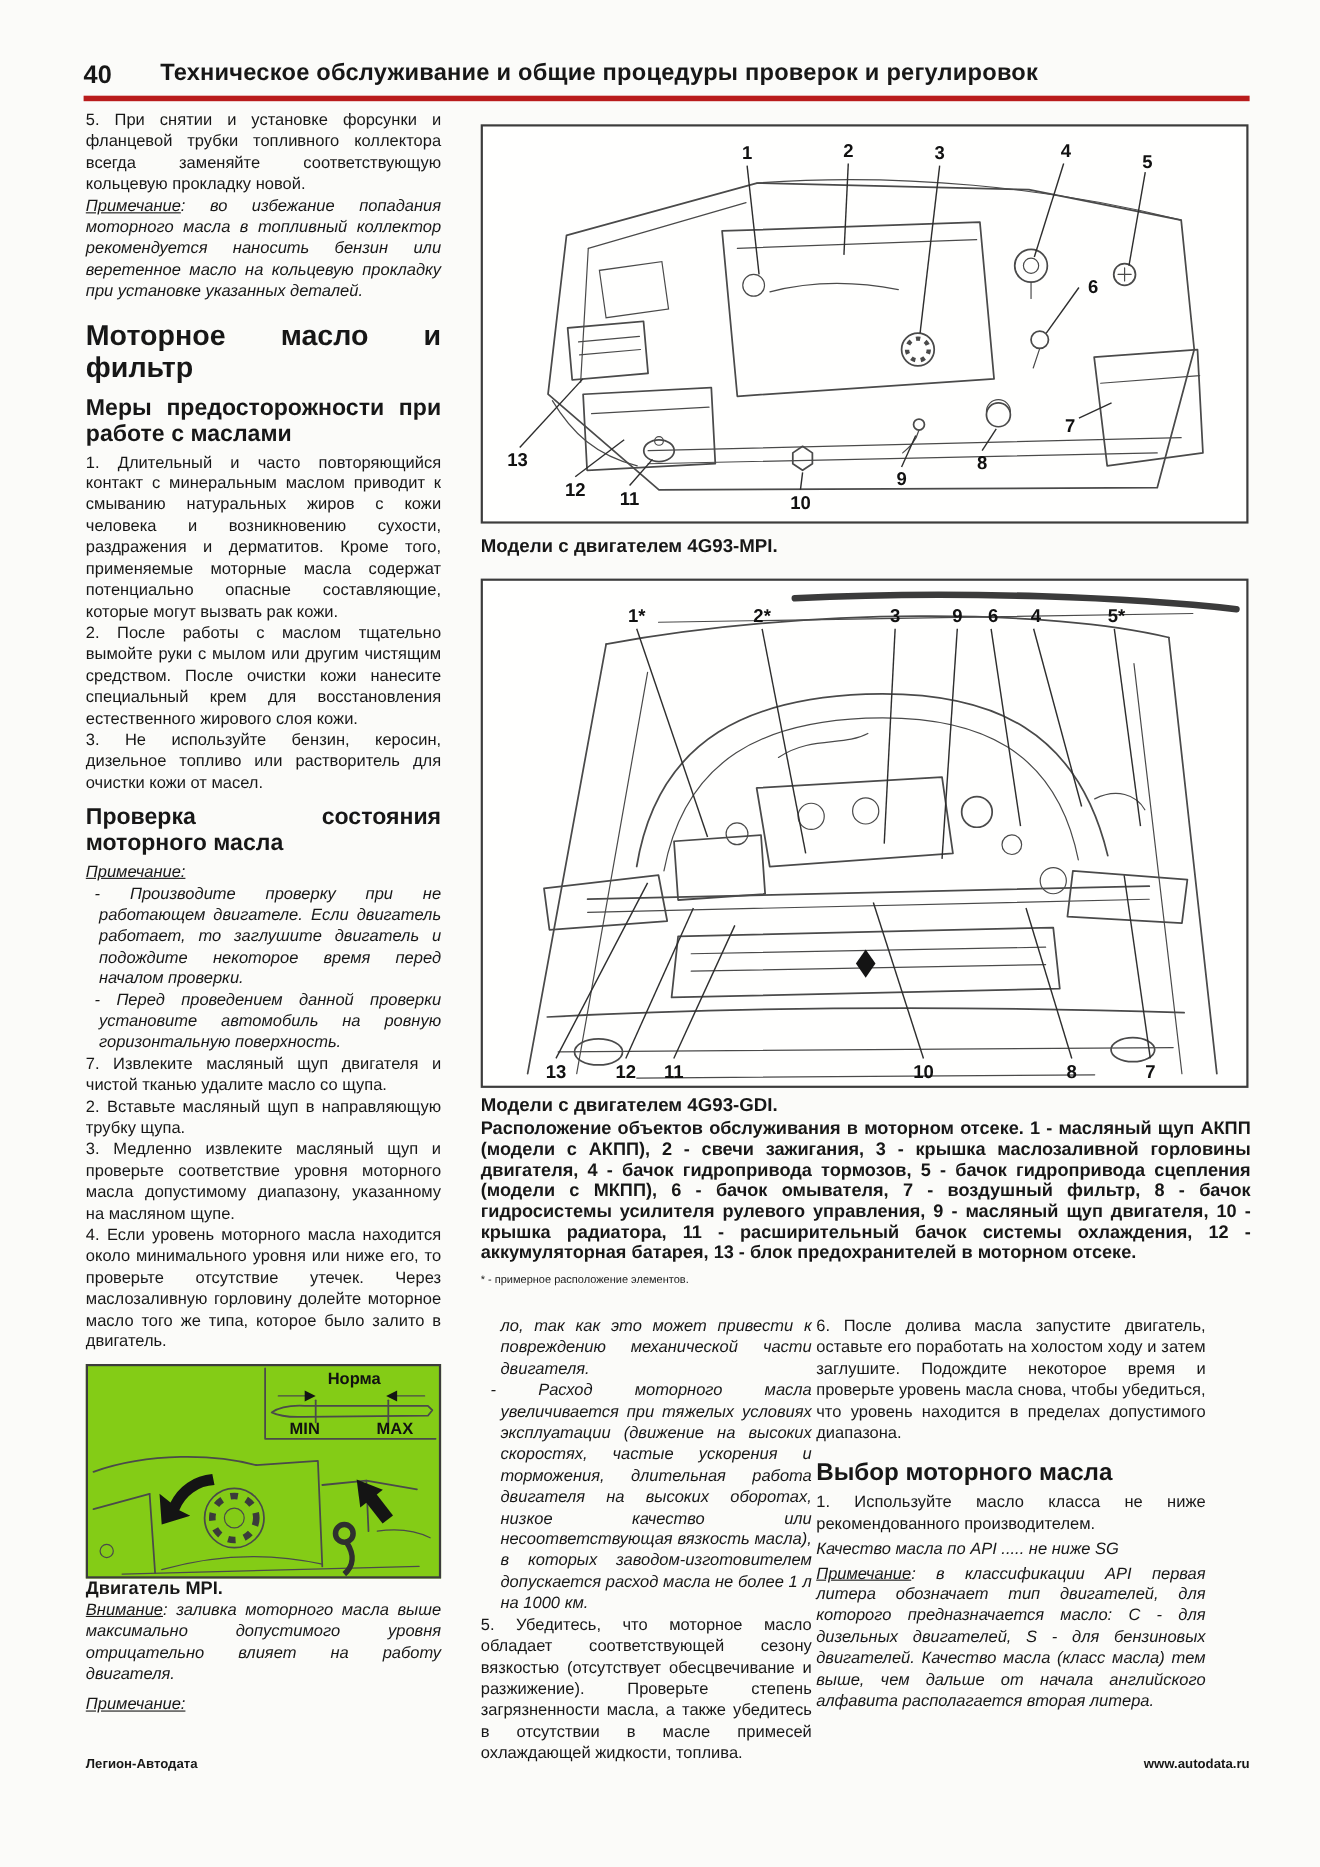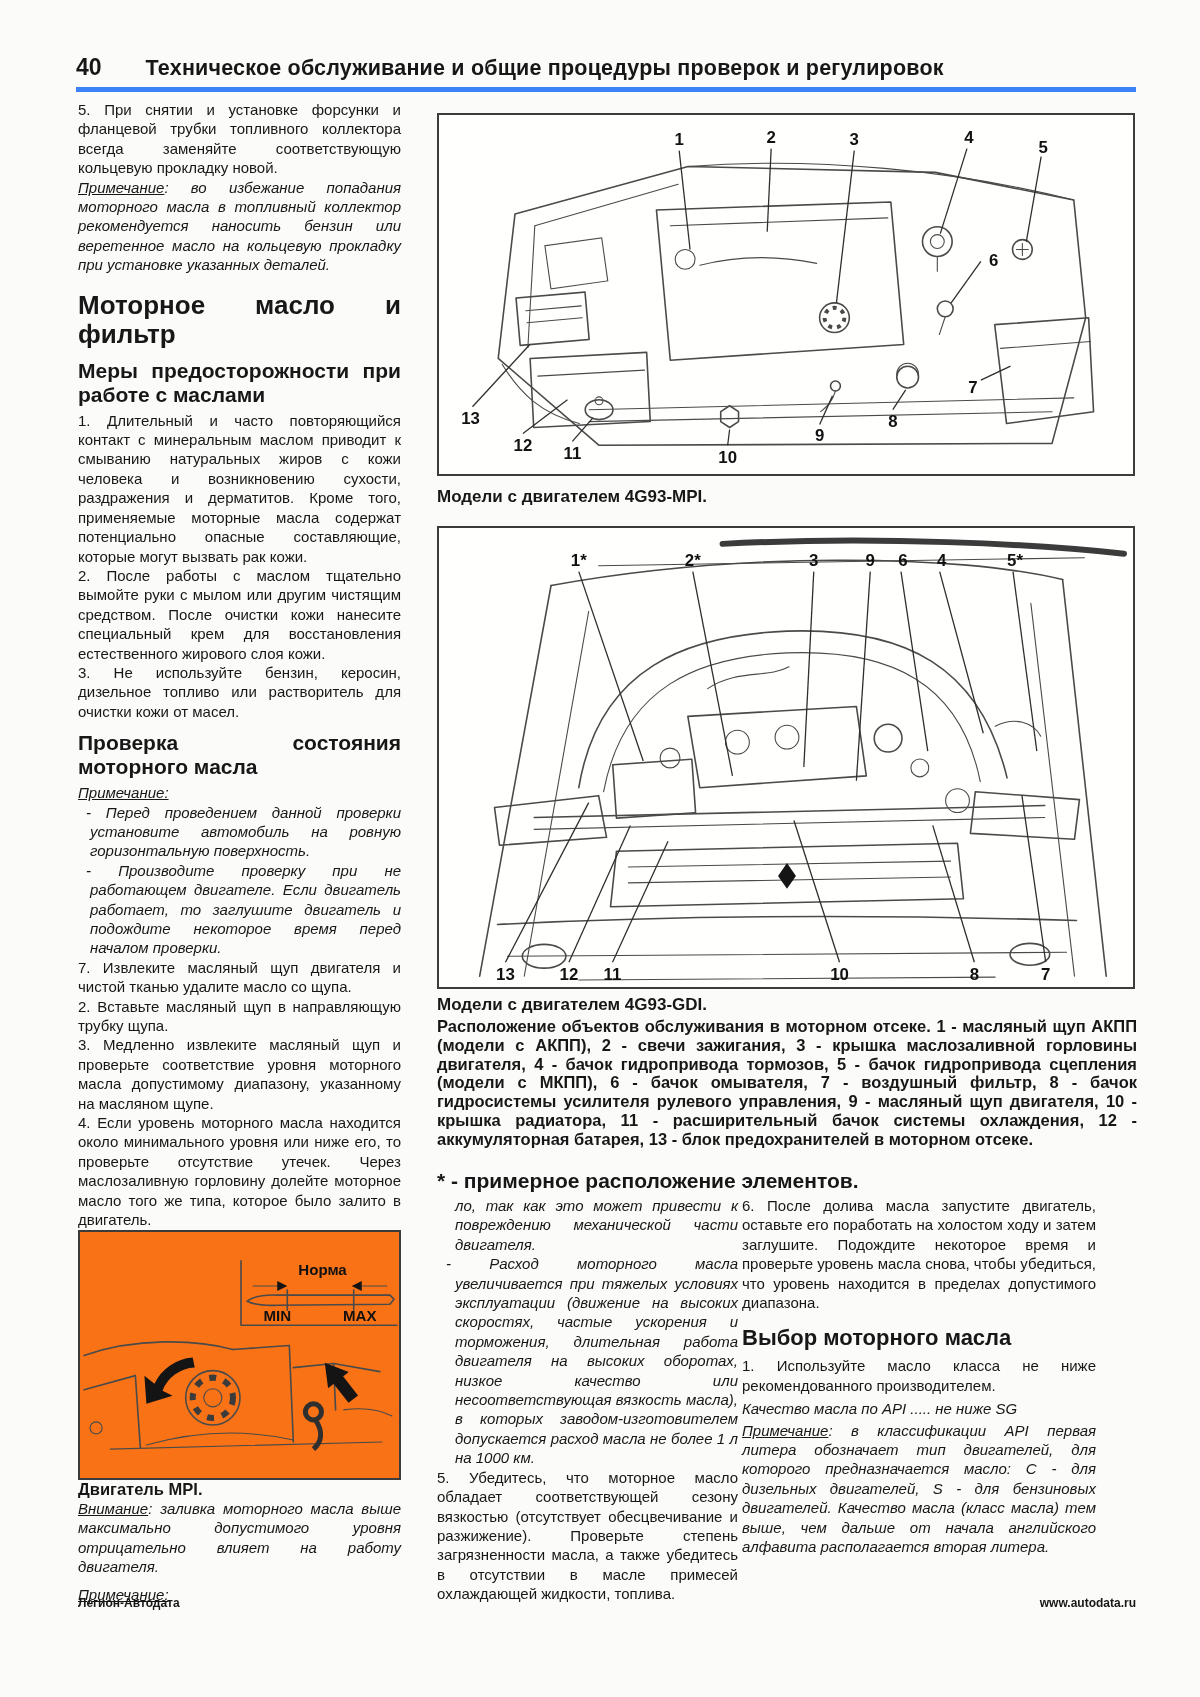--- a/index.html
+++ b/index.html
@@ -7,60 +7,60 @@
     width:1200px;height:1697px;position:relative;
     background:#fbfbf9;
     font-family:"Liberation Sans","DejaVu Sans",sans-serif;
     color:#171717;
   }
   .page{position:absolute;inset:0;overflow:hidden;}
 
   
   .header{
     position:absolute;left:76px;top:54px;width:1060px;
-    border-bottom:5px solid #3b82f6;padding-bottom:6px;
-    display:flex;align-items:flex-end;gap:44px;
+    border-bottom:5px solid #b91c1c;padding-bottom:6px;
+    display:flex;align-items:flex-start;gap:44px;
   }
   .page-num{font-size:23px;font-weight:bold;}
   .header-title{font-size:21.5px;font-weight:bold;letter-spacing:.2px;}
 
   
   .col-left{
     position:absolute;left:78px;top:100px;width:323px;
     font-size:15px;line-height:19.4px;text-align:justify;
   }
   .col-left p{margin:0;}
   .gap{height:8px;}
   h1{font-size:26px;line-height:29px;margin:16px 0 2px;font-weight:bold;}
   h2{font-size:21px;line-height:24px;margin:10px 0 4px;font-weight:bold;}
   .note{font-style:italic;}
   .lead-underline{text-decoration:underline;}
   .hang{padding-left:12px;text-indent:-4px;}
 
   .figure-box{
-    border:2px solid #3c3c3c;background:#f97316;
-    height:250px;position:relative;box-sizing:border-box;
+    border:2px solid #3c3c3c;background:#84cc16;
+    margin-top:10px;height:195px;position:relative;box-sizing:border-box;
   }
   .fig-caption{font-weight:bold;font-size:16.5px;margin:6px 0 10px;text-align:left;}
 
   
   .diagram{
     position:absolute;border:2px solid #3c3c3c;background:#fffffe;box-sizing:border-box;
   }
   .diagram1{left:437px;top:113px;width:698px;height:363px;}
   .diagram2{left:437px;top:526px;width:698px;height:463px;}
   .dia-caption{position:absolute;font-weight:bold;font-size:17px;}
   .cap1{left:437px;top:487px;}
   .legend-block{position:absolute;left:437px;top:995px;width:700px;}
   .legend-block .cap2{font-weight:bold;font-size:17px;margin:0 0 2px;}
   .legend-block .legend{
     font-weight:bold;font-size:16.5px;line-height:18.8px;
     text-align:justify;margin:0;
   }
-  .legend-block .legend-note{font-weight:bold;font-size:21px;margin:20px 0 0;}
+  .legend-block .legend-note{font-weight:normal;font-size:10px;margin:9px 0 0;}
 
   .col-mid{
     position:absolute;left:437px;top:1196px;width:301px;
     font-size:15px;line-height:19.4px;text-align:justify;
   }
   .col-mid p{margin:0;}
   .cont-indent{padding-left:18px;}
   .bullet-indent{padding-left:18px;text-indent:-9px;}
 
   .col-right{
@@ -101,22 +101,22 @@
     <p class="note"><span class="lead-underline">Примечание</span><span>: во избежание попадания моторного масла в топливный коллектор рекомендуется наносить бензин или веретенное масло на кольцевую прокладку при установке указанных деталей.</span></p>
 
     <h1>Моторное масло и фильтр</h1>
     <h2>Меры предосторожности при работе с маслами</h2>
     <p>1. Длительный и часто повторяющийся контакт с минеральным маслом приводит к смыванию натуральных жиров с кожи человека и возникновению сухости, раздражения и дерматитов. Кроме того, применяемые моторные масла содержат потенциально опасные составляющие, которые могут вызвать рак кожи.</p>
     <p>2. После работы с маслом тщательно вымойте руки с мылом или другим чистящим средством. После очистки кожи нанесите специальный крем для восстановления естественного жирового слоя кожи.</p>
     <p>3. Не используйте бензин, керосин, дизельное топливо или растворитель для очистки кожи от масел.</p>
 
     <h2>Проверка состояния моторного масла</h2>
     <p class="note"><span class="lead-underline">Примечание:</span></p>
+    <p class="note hang">- Производите проверку при не работающем двигателе. Если двигатель работает, то заглушите двигатель и подождите некоторое время перед началом проверки.</p>
     <p class="note hang">- Перед проведением данной проверки установите автомобиль на ровную горизонтальную поверхность.</p>
-    <p class="note hang">- Производите проверку при не работающем двигателе. Если двигатель работает, то заглушите двигатель и подождите некоторое время перед началом проверки.</p>
 
     <p>7. Извлеките масляный щуп двигателя и чистой тканью удалите масло со щупа.</p>
     <p>2. Вставьте масляный щуп в направляющую трубку щупа.</p>
     <p>3. Медленно извлеките масляный щуп и проверьте соответствие уровня моторного масла допустимому диапазону, указанному на масляном щупе.</p>
     <p>4. Если уровень моторного масла находится около минимального уровня или ниже его, то проверьте отсутствие утечек. Через маслозаливную горловину долейте моторное масло того же типа, которое было залито в двигатель.</p>
 
     <div class="figure-box">
       <svg width="100%" height="100%" viewBox="0 0 317 191">
 
         <path class="ln" d="M4,96 C55,78 115,80 152,90"></path>

